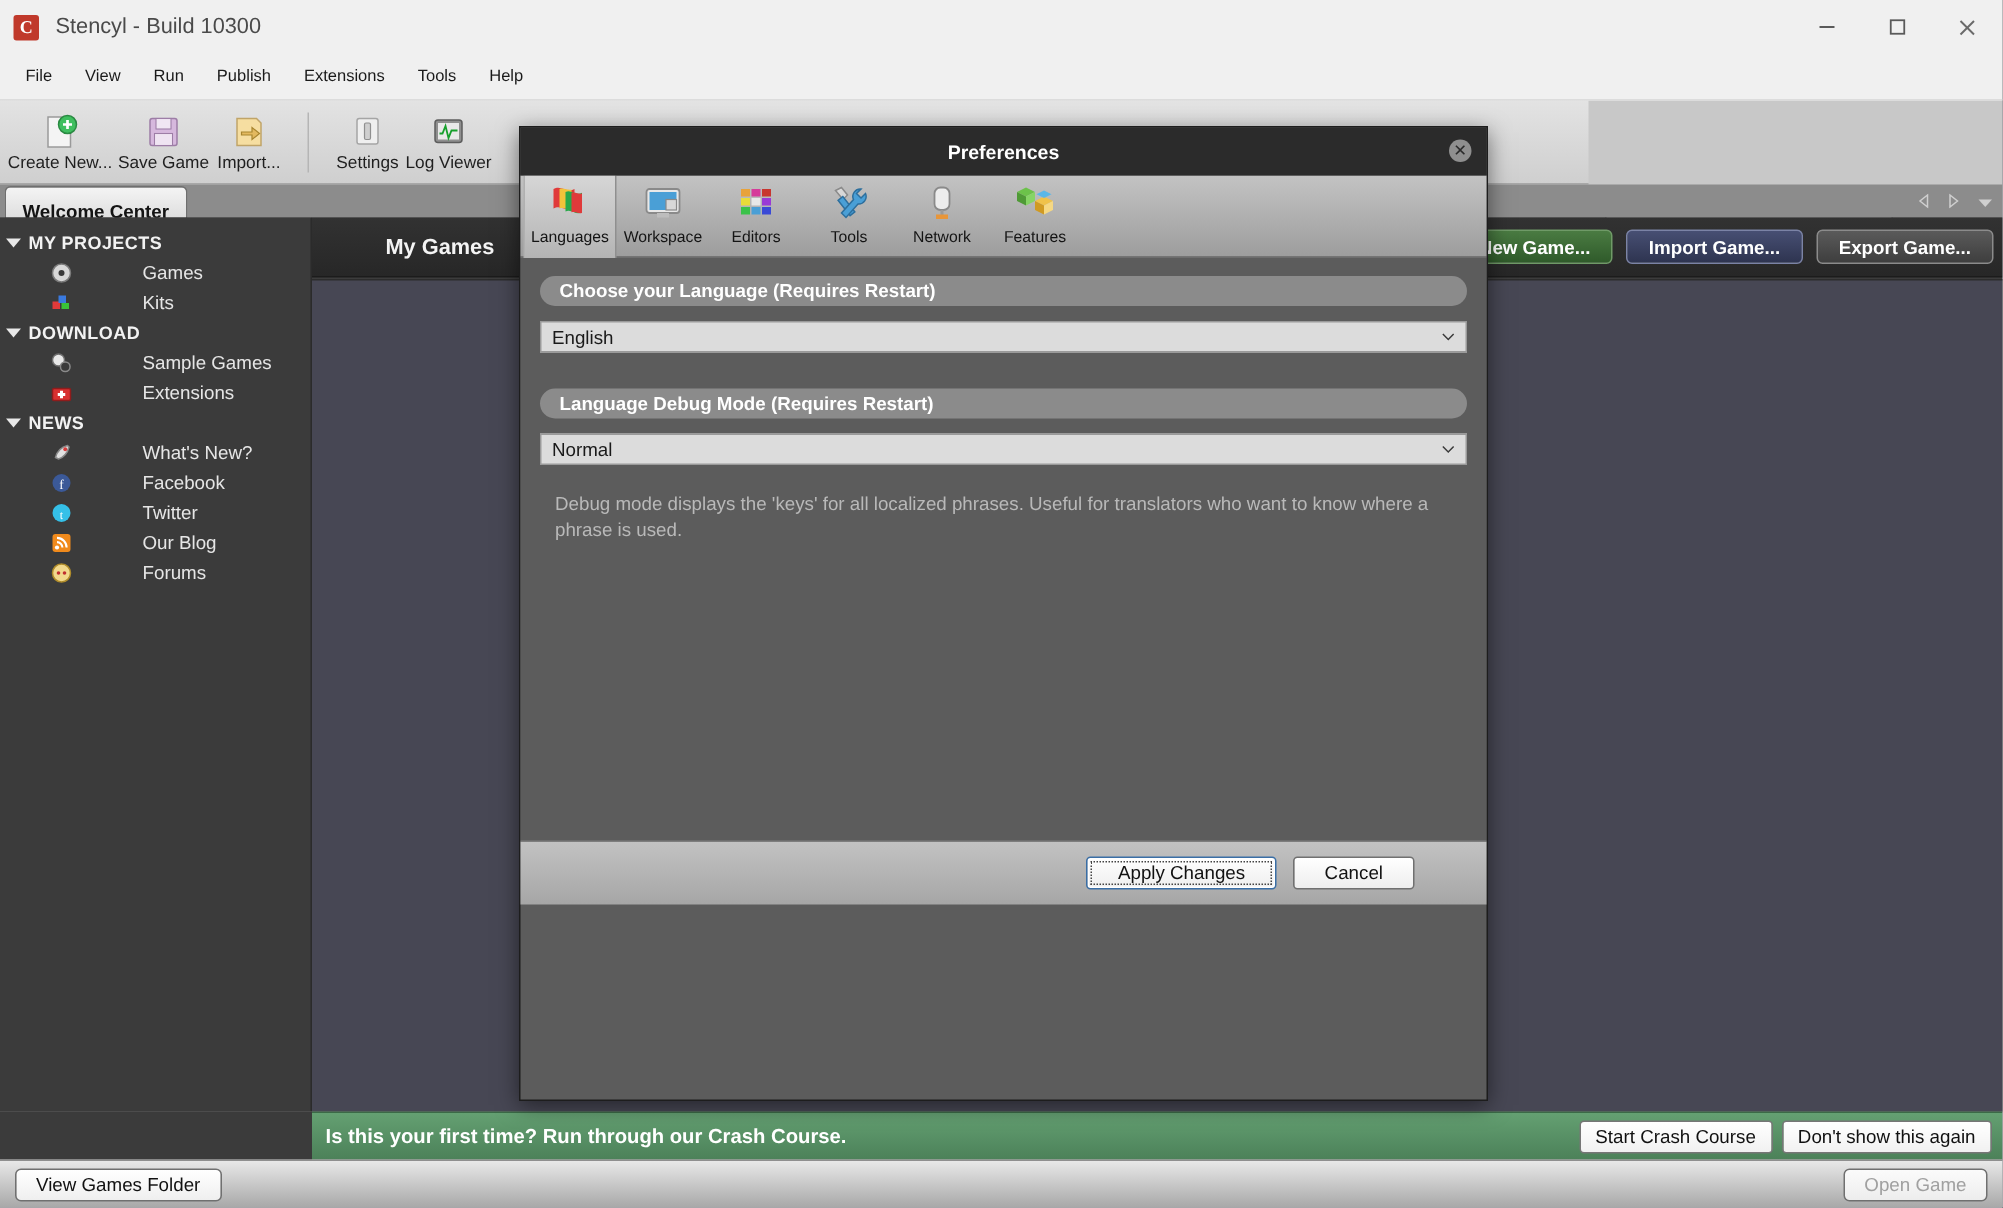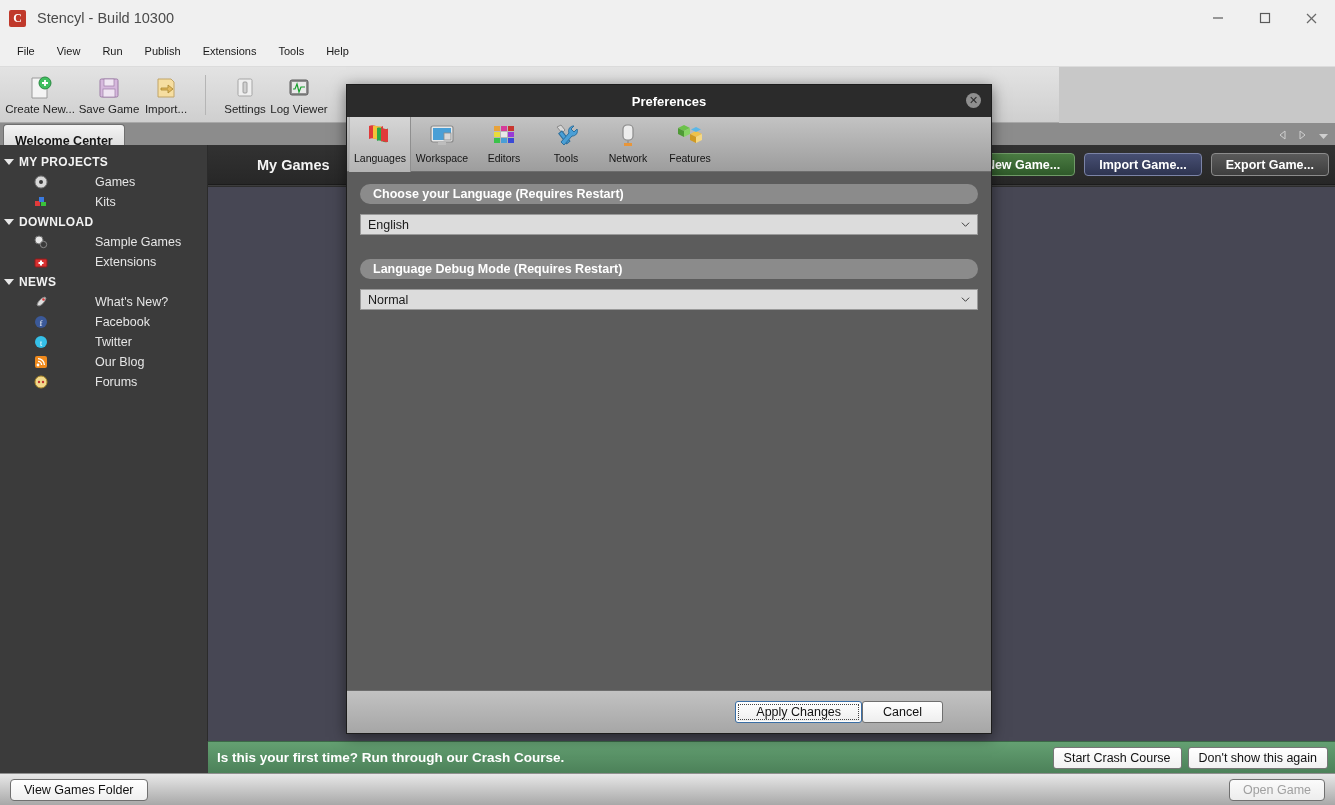--- a/index.html
+++ b/index.html
@@ -227,21 +227,21 @@
   .dtab {
     width: 62px; height: 55px;
     display: flex; flex-direction: column; align-items: center; justify-content: flex-start;
     padding-top: 3px;
   }
   .dtab.sel { background: linear-gradient(#d6d6d6, #b4b4b4); border-left: 1px solid #b0b0b0; border-right: 1px solid #8f8f8f; }
   .dtab-ico { height: 31px; display: flex; align-items: center; justify-content: center; }
   .dtab-lbl { font-size: 10.5px; color: #141414; margin-top: 1px; white-space: nowrap; }
 
   .dlg-body {
-    position: relative; height: 518px;
+    position: relative; height: 388px;
     background: #5c5c5c;
     padding: 12px 13px 0 13px;
   }
   .pill {
     height: 20px; border-radius: 10px;
     background: #8b8b8b;
     display: flex; align-items: center;
     padding-left: 13px;
     font-size: 12.5px; font-weight: bold; color: #ffffff;
   }
@@ -258,21 +258,21 @@
   .hint {
     margin-top: 18px; padding: 0 10px;
     font-size: 12.5px; color: #b9b9b9; line-height: 17px;
   }
 
   .dlg-foot {
     position: relative; height: 43px;
     background: linear-gradient(#c2c2c2, #a6a6a6);
     border-top: 1px solid #6d6d6d;
     display: flex; align-items: center; justify-content: flex-end;
-    padding-right: 48px; 
+    padding-right: 48px; gap: 11px;
   }
   .dbtn {
     height: 22px; padding: 0 20px;
     background: linear-gradient(#ffffff, #eeeeee);
     border: 1px solid #707070; border-radius: 3px;
     display: flex; align-items: center; justify-content: center;
     font-size: 12.5px; color: #111;
   }
   .dbtn.focus {
     border: 1px solid #3a6ea5;
@@ -697,20 +697,21 @@
       <div class="pill">Language Debug Mode (Requires Restart)</div>
       <div class="combo">
         <span>Normal</span>
         <span class="chev">
           <svg class="chev-dn" viewBox="0 0 10 10">
               <path d="M1 3 L5 7 L9 3" fill="none" stroke="#3a3a3a" stroke-width="1.1"></path>
             </svg>
         </span>
       </div>
 
+      <div class="hint">Debug mode displays the 'keys' for all localized phrases. Useful for translators who want to know where a phrase is used.</div>
     </div>
 
     <div class="dlg-foot">
       <div class="dbtn focus">Apply Changes</div>
       <div class="dbtn">Cancel</div>
     </div>
   </div>
 
 </div>
 

